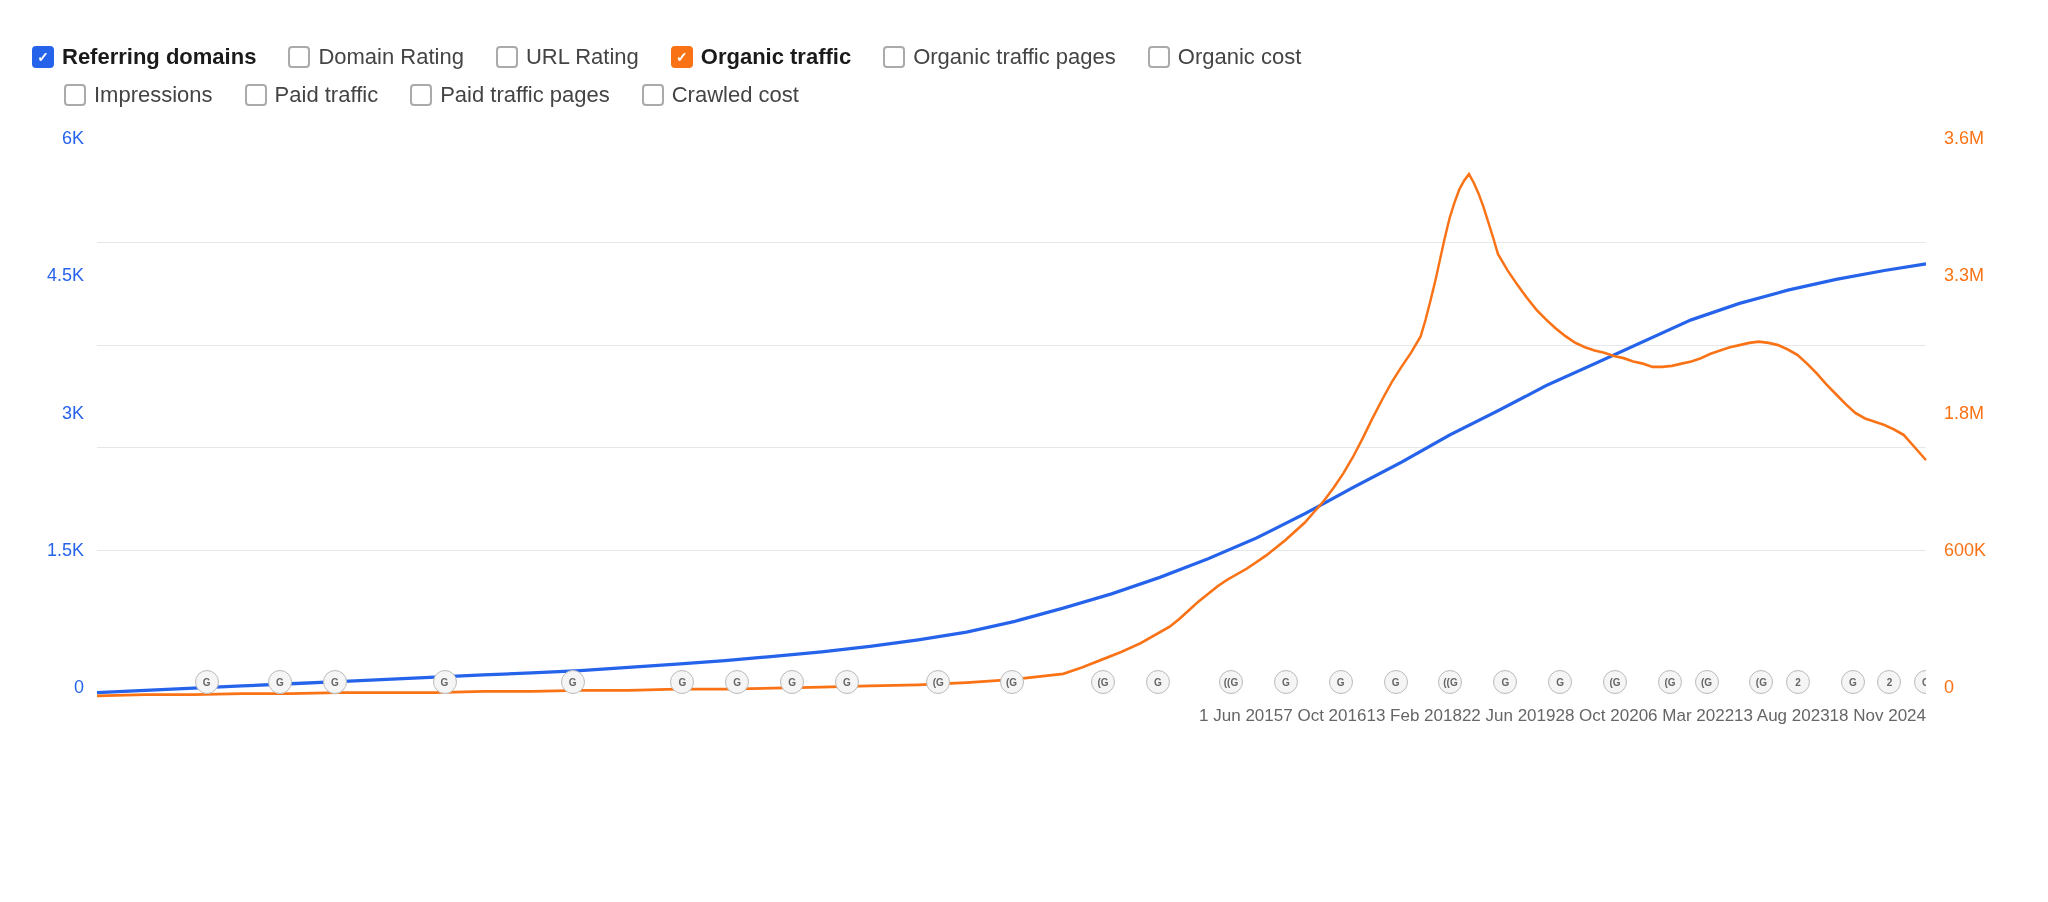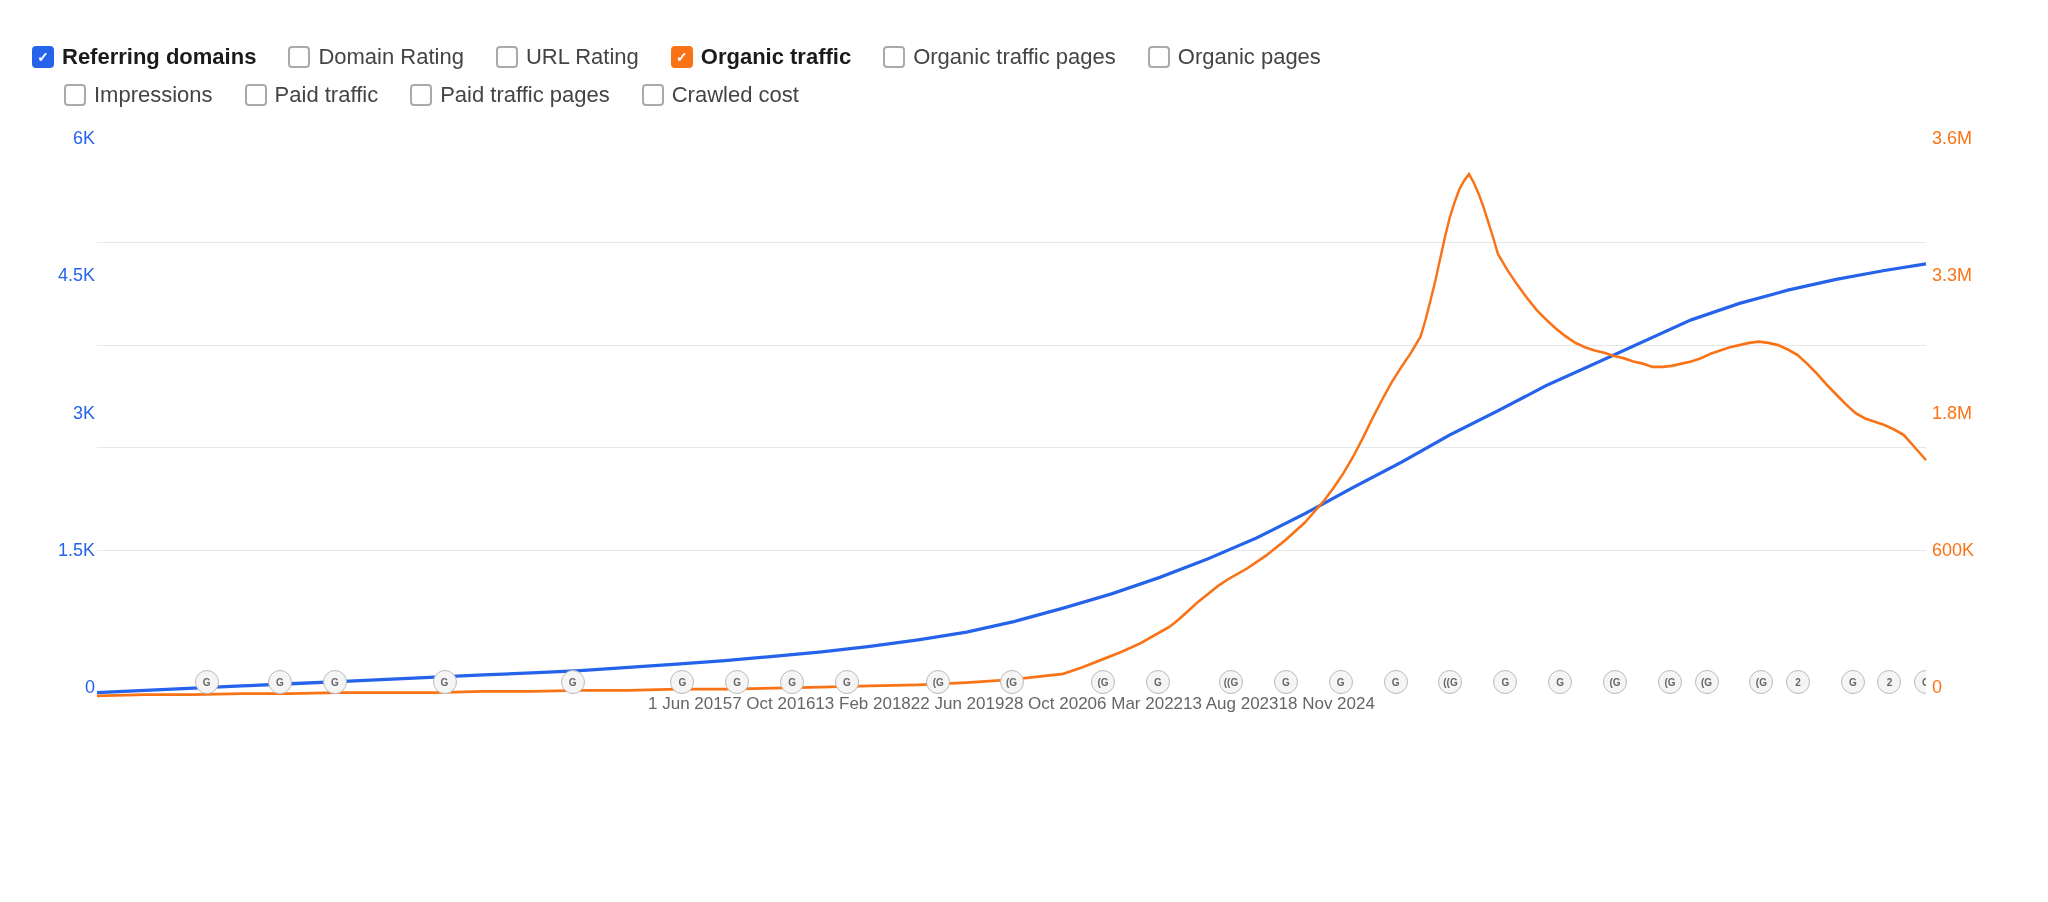--- a/index.html
+++ b/index.html
@@ -98,34 +98,34 @@
     }
 
     .chart-area {
       position: relative;
       width: 100%;
       height: 620px;
     }
 
     .y-axis-left {
       position: absolute;
-      left: 11px;
+      left: 0;
       top: 0;
       bottom: 50px;
       width: 60px;
       display: flex;
       flex-direction: column;
       justify-content: space-between;
       align-items: flex-end;
       padding-right: 8px;
     }
 
     .y-axis-right {
       position: absolute;
-      right: 12px;
+      right: 0;
       top: 0;
       bottom: 50px;
       width: 80px;
       display: flex;
       flex-direction: column;
       justify-content: space-between;
       align-items: flex-start;
       padding-left: 8px;
     }
 
@@ -176,25 +176,25 @@
       left: 0;
       right: 0;
       height: 1px;
       background: #e5e7eb;
     }
 
     .x-axis {
       position: absolute;
       left: 65px;
       right: 90px;
-      bottom: 12px;
+      bottom: 0;
       height: 50px;
       display: flex;
       align-items: flex-start;
-      justify-content: center;
+      justify-content: flex-end;
       padding-top: 8px;
     }
 
     .x-label {
       font-size: 17px;
       color: #666;
       text-align: center;
     }
 
     .google-icons-row {
@@ -248,21 +248,21 @@
           <span class="check">✓</span>
         </span>
         <span>Organic traffic</span>
       </div>
       <div class="filter-item">
         <span class="checkbox"></span>
         <span>Organic traffic pages</span>
       </div>
       <div class="filter-item">
         <span class="checkbox"></span>
-        <span>Organic pages</span>
+        <span>Organic cost</span>
       </div>
     </div>
 
   <div class="filters-row2">
   <div class="filter-item">
         <span class="checkbox"></span>
         <span>Impressions</span>
       </div>
       <div class="filter-item">
         <span class="checkbox"></span>

